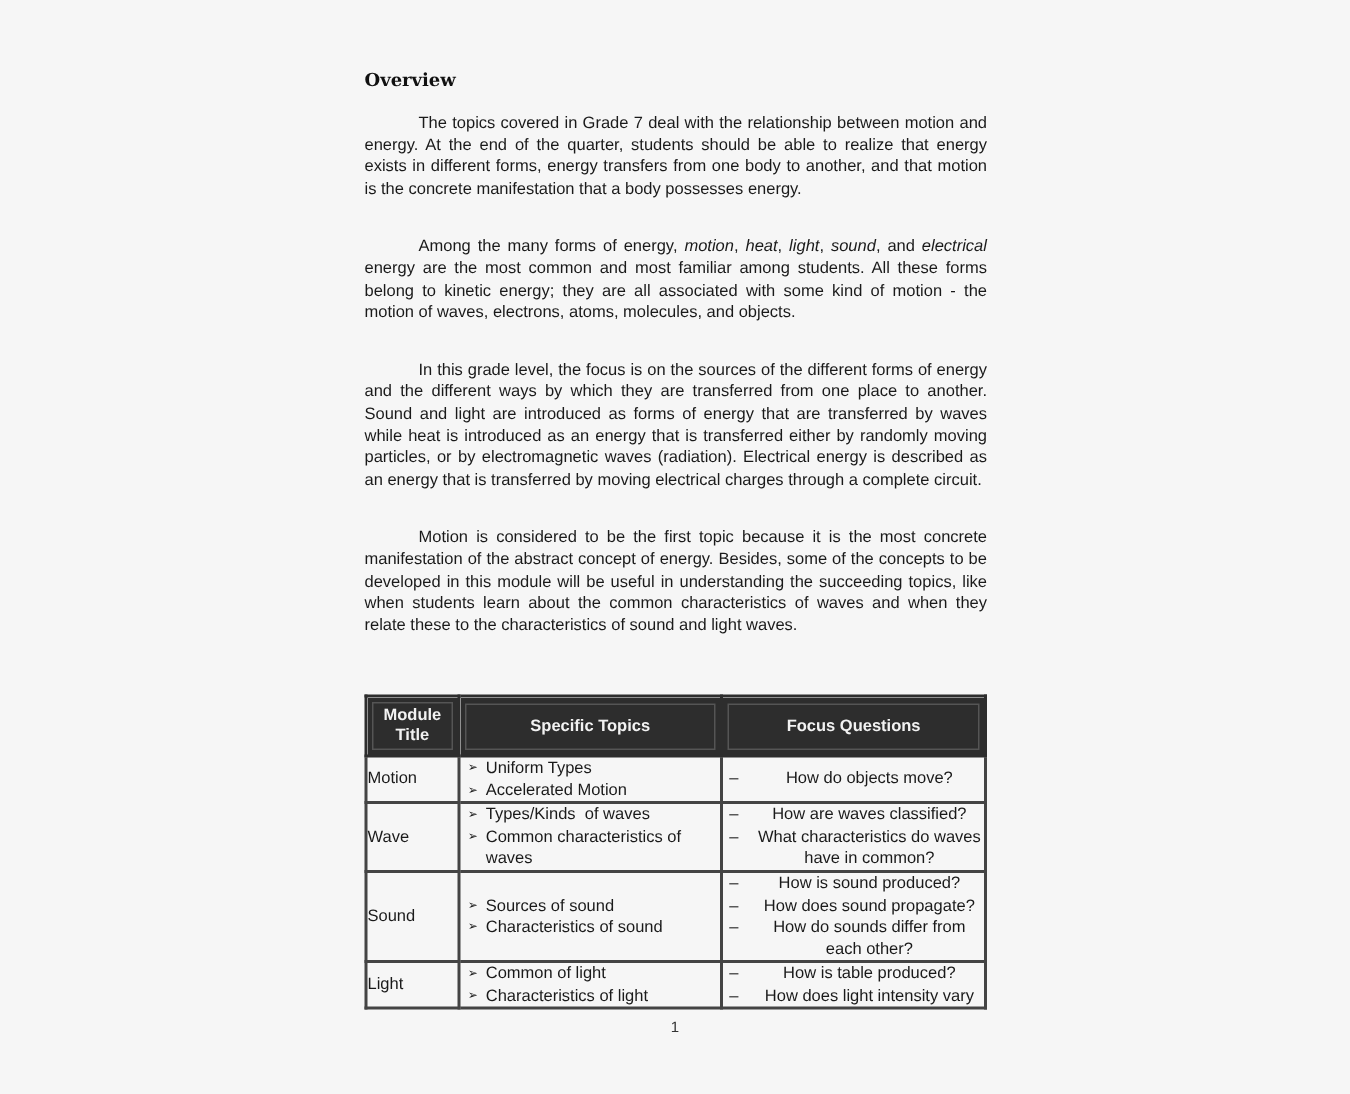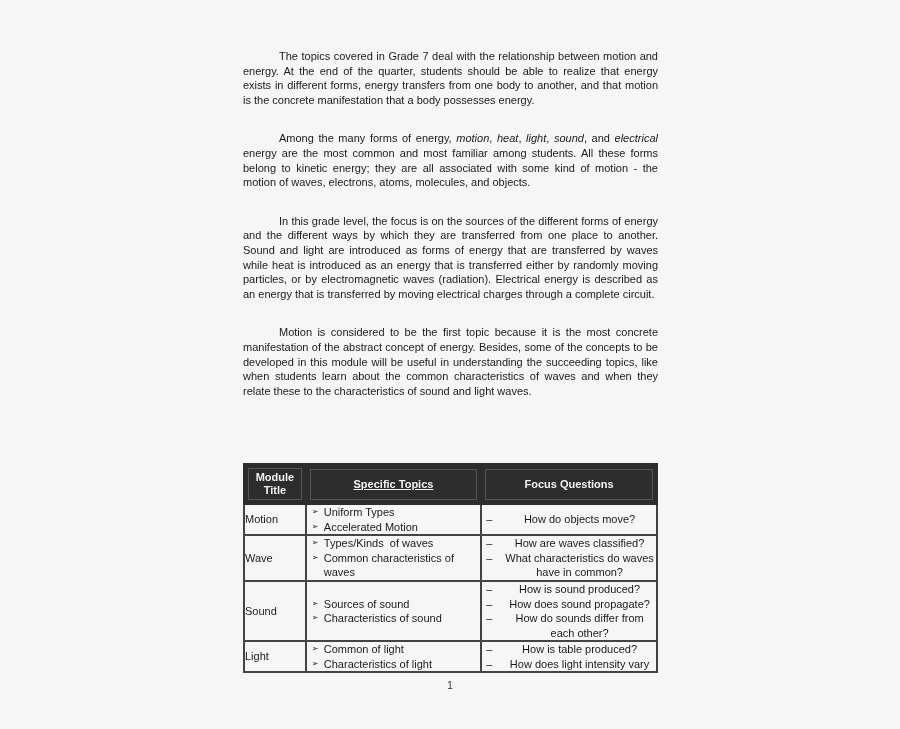--- a/index.html
+++ b/index.html
@@ -95,39 +95,40 @@
     text-align: center;
     font-family: "Liberation Sans", sans-serif;
     font-size: 10px;
     color: #333;
   }
 </style>
 </head>
 <body>
 
 <div class="page">
+  <h2 class="subtitle">Overview</h2>
 
   <p class="para p1">The topics covered in Grade 7 deal with the relationship between motion and energy. At the end of the quarter, students should be able to realize that energy exists in different forms, energy transfers from one body to another, and that motion is the concrete manifestation that a body possesses energy.</p>
 
   <p class="para p2"><span>Among the many forms of energy, </span><em>motion</em><span>, </span><em>heat</em><span>, </span><em>light</em><span>, </span><em>sound</em><span>, and </span><em>electrical</em><span> energy are the most common and most familiar among students. All these forms belong to kinetic energy; they are all associated with some kind of motion - the motion of waves, electrons, atoms, molecules, and objects.</span></p>
 
   <p class="para p3">In this grade level, the focus is on the sources of the different forms of energy and the different ways by which they are transferred from one place to another. Sound and light are introduced as forms of energy that are transferred by waves while heat is introduced as an energy that is transferred either by randomly moving particles, or by electromagnetic waves (radiation). Electrical energy is described as an energy that is transferred by moving electrical charges through a complete circuit.</p>
 
   <p class="para p4">Motion is considered to be the first topic because it is the most concrete manifestation of the abstract concept of energy. Besides, some of the concepts to be developed in this module will be useful in understanding the succeeding topics, like when students learn about the common characteristics of waves and when they relate these to the characteristics of sound and light waves.</p>
 
 </div>
 
 <table class="topics">
   <thead>
     <tr>
       <th class="c1">
           <span class="inner">Module Title</span>
         </th>
       <th class="c2">
-          <span class="inner" style="padding:8px 0;text-decoration:underline;">Specific Topics</span>
+          <span class="inner" style="padding:8px 0;">Specific Topics</span>
         </th>
       <th class="c3">
           <span class="inner" style="padding:8px 0;">Focus Questions</span>
         </th>
     </tr>
   </thead>
   <tbody>
 
     <tr style="height:30px;">
       <td class="c1">Motion</td>

